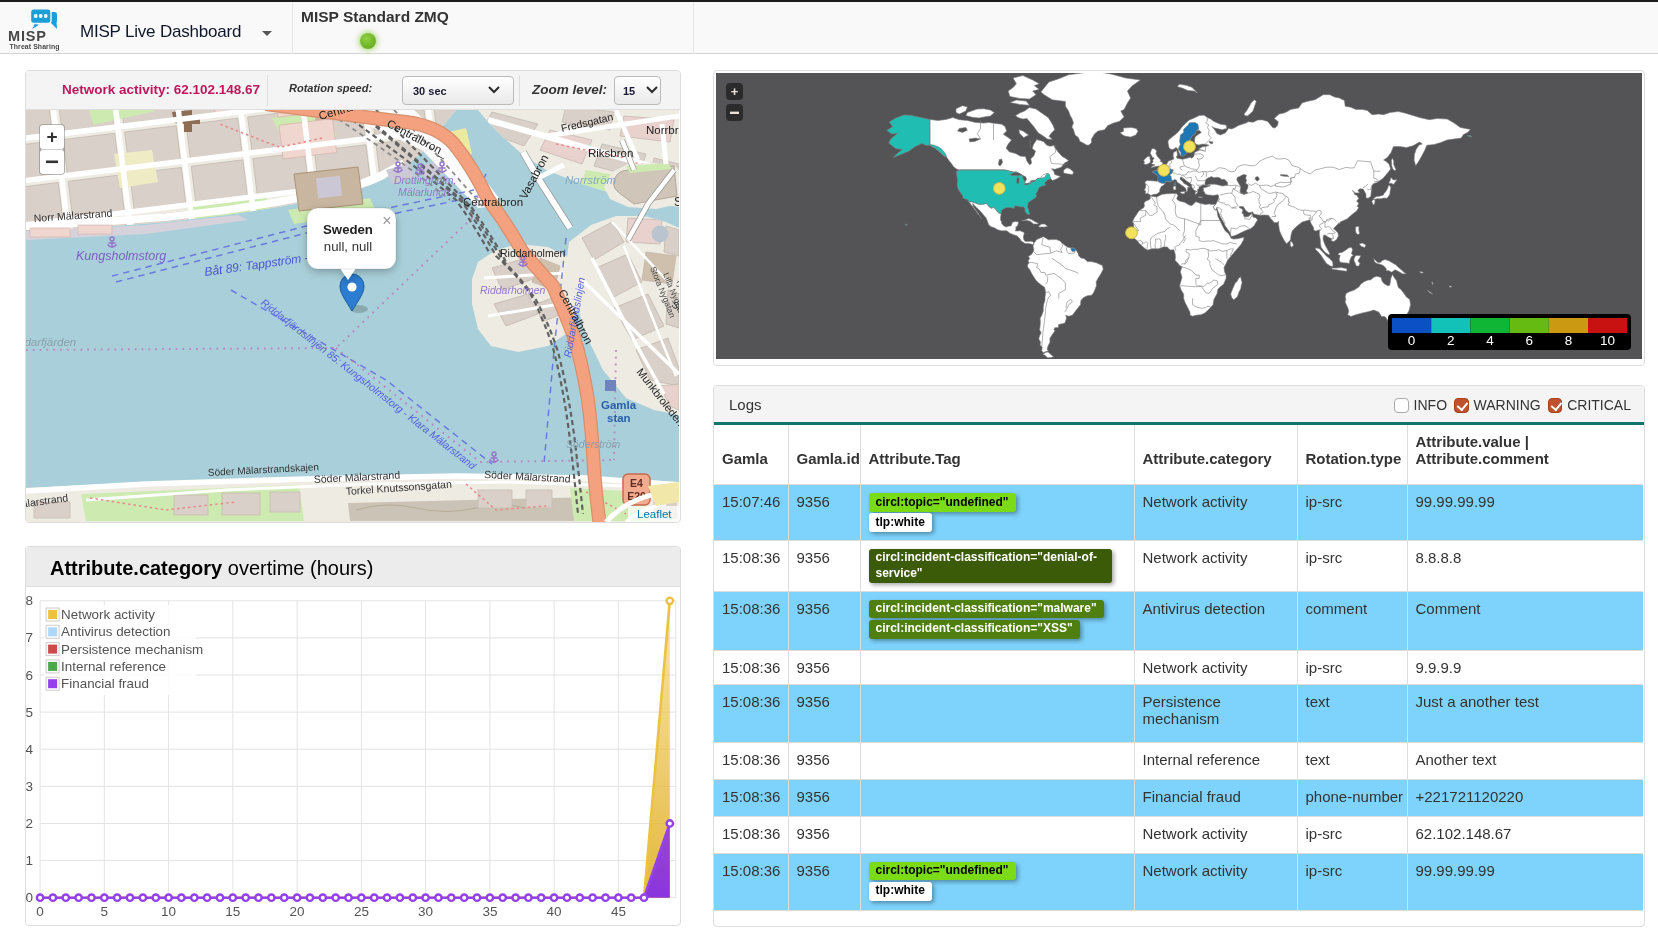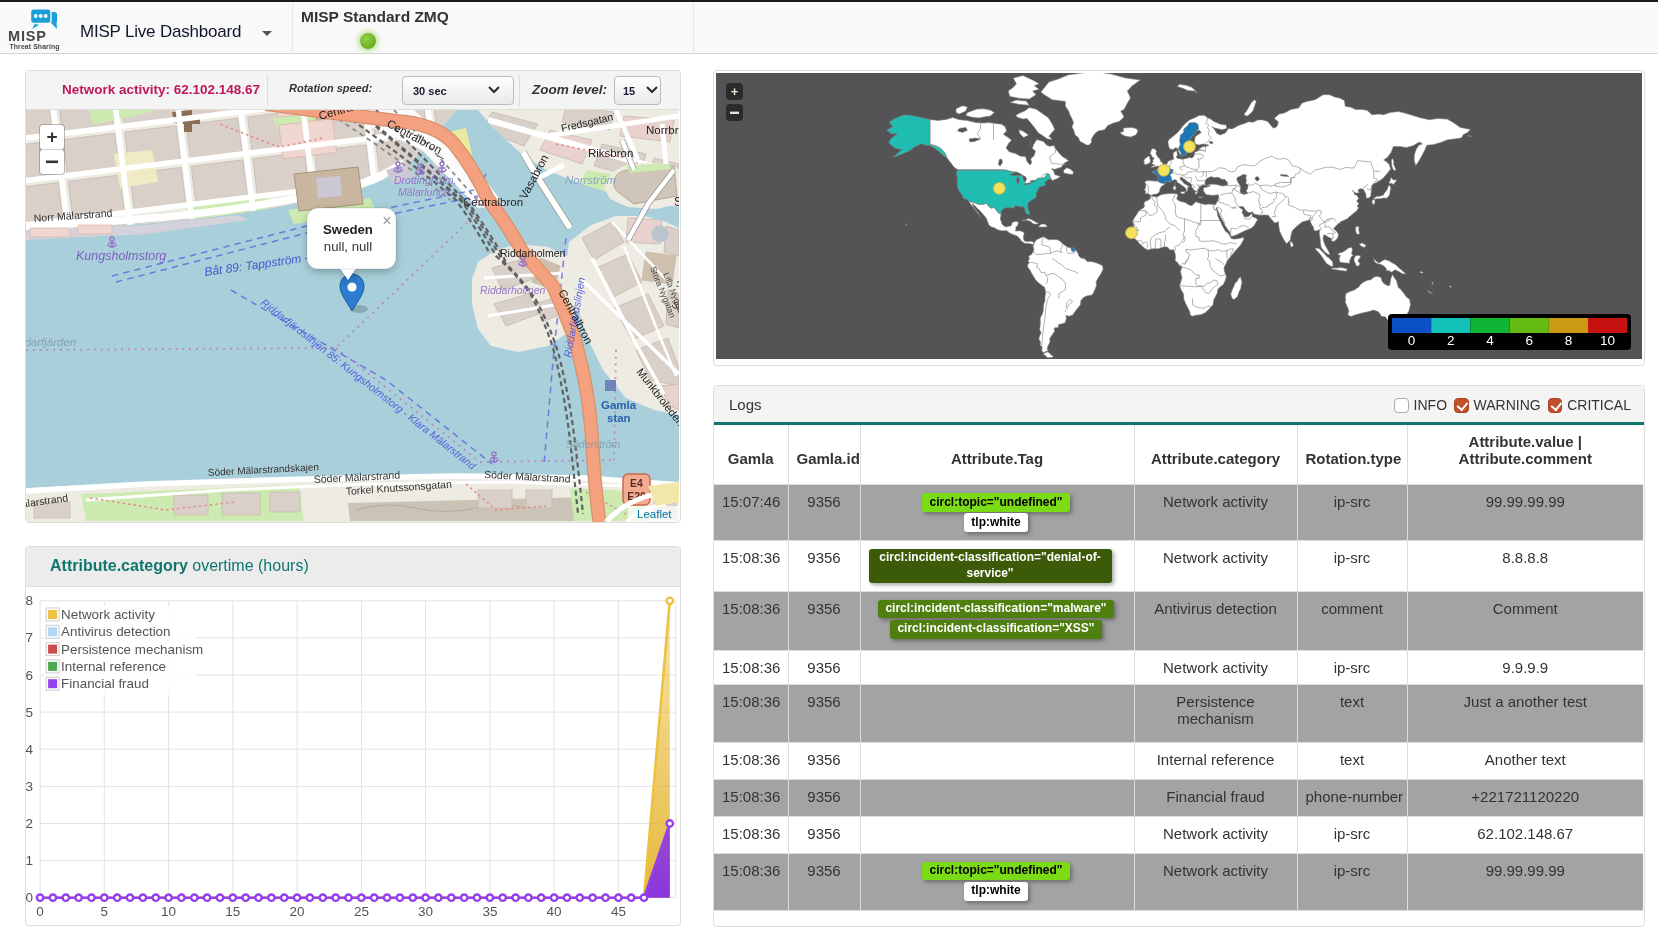--- a/index.html
+++ b/index.html
@@ -3,25 +3,25 @@
 <style>
 *{margin:0;padding:0;box-sizing:border-box}
 html,body{width:1658px;height:936px;font-family:"Liberation Sans",sans-serif;background:#fff;overflow:hidden}
 .abs{position:absolute}
 .panel{position:absolute;background:#fff;border:1px solid #ddd;border-radius:4px}
 select.bsel{-webkit-appearance:none;appearance:none;border:1px solid #bbb;border-radius:4px;
  background:linear-gradient(#ffffff,#e9e9e9);font-family:"Liberation Sans",sans-serif;
  font-size:11px;color:#1a1a33;padding:3px 26px 3px 10px;font-weight:bold}
 .caret-dn{display:inline-block;width:0;height:0;border-left:5px solid transparent;border-right:5px solid transparent;border-top:5px solid #2b2b2b;vertical-align:middle}
 table.logs{border-collapse:collapse;table-layout:fixed;width:929px;font-size:15px;color:#333}
-table.logs th,table.logs td{border:1px solid #ddd;padding:8px;vertical-align:top;text-align:center;overflow:hidden}
+table.logs th,table.logs td{border:1px solid #ddd;padding:8px;vertical-align:top;text-align:left;overflow:hidden}
 table.logs th{border-top:none;font-weight:bold;vertical-align:bottom;padding-bottom:17px;padding-top:8px}
 table.logs td:first-child,table.logs th:first-child{border-left:none}
 table.logs td:last-child,table.logs th:last-child{border-right:none}
-table.logs tr.odd td{background:#a3a3a3}
+table.logs tr.odd td{background:#7dd3fc}
 .tgl{line-height:0;margin:0 0 1.5px 0}
 .tgl:last-child{margin-bottom:0}
 .tag{display:inline-block;border-radius:3px;padding:1.5px 7px;font-size:12px;font-weight:bold;line-height:1.3;
  box-shadow:2px 2px 4px rgba(0,0,0,0.35);margin:0 2px 0 0}
 .cb{display:inline-block;width:14.5px;height:14.5px;border-radius:4px;vertical-align:-2.5px;margin-right:5px}
 .cb.off{background:#fff;border:1px solid #aaa}
 .cb.on{background:#c0512c;border:1px solid #a8401f;position:relative}
 .cb.on:after{content:"";position:absolute;left:4px;top:0.5px;width:4.5px;height:8px;border:solid #fff;border-width:0 2.4px 2.4px 0;transform:rotate(40deg)}
 </style></head>
 <body>
@@ -368,21 +368,21 @@
       <path d="M314,158 L322,170 L330,158 Z" fill="#fff"></path>
       <rect x="281" y="98" width="89" height="61" rx="11" fill="#fff"></rect>
       <rect x="281" y="98" width="89" height="61" rx="11" fill="none" stroke="rgba(0,0,0,0.1)" stroke-width="1"></rect>
       <text x="322" y="124" font-size="13.2" font-weight="bold" fill="#222" text-anchor="middle">Sweden</text>
       <text x="322" y="141" font-size="13.2" fill="#333" text-anchor="middle">null, null</text>
       <text x="361" y="116" font-size="16" fill="#9a9a9a" text-anchor="middle">×</text>
     </g>
 </svg>
 <div class="panel" style="left:25px;top:546px;width:656px;height:380px"></div>
 <div class="abs" style="left:26px;top:547px;width:654px;height:40px;background:#ececec;border-bottom:1px solid #ddd;border-radius:3px 3px 0 0">
-    <div class="abs" style="left:24px;top:10px;font-size:16px;color:#0f766e"><b>Attribute.category</b> overtime (hours)</div>
+    <div class="abs" style="left:24px;top:10px;font-size:20px;color:#000000"><b>Attribute.category</b> overtime (hours)</div>
   </div>
 <svg class="abs" style="left:25px;top:587px" width="656" height="339" viewBox="0 0 656 339">
 <defs>
       <linearGradient id="yg" x1="0" y1="0" x2="0" y2="1">
         <stop offset="0" stop-color="rgba(237,194,64,0.45)"></stop>
         <stop offset="1" stop-color="rgba(226,180,50,0.95)"></stop>
       </linearGradient>
       <linearGradient id="pg" x1="0" y1="0" x2="0" y2="1">
         <stop offset="0" stop-color="rgba(138,53,222,0.85)"></stop>
         <stop offset="1" stop-color="rgba(138,53,222,1)"></stop>

